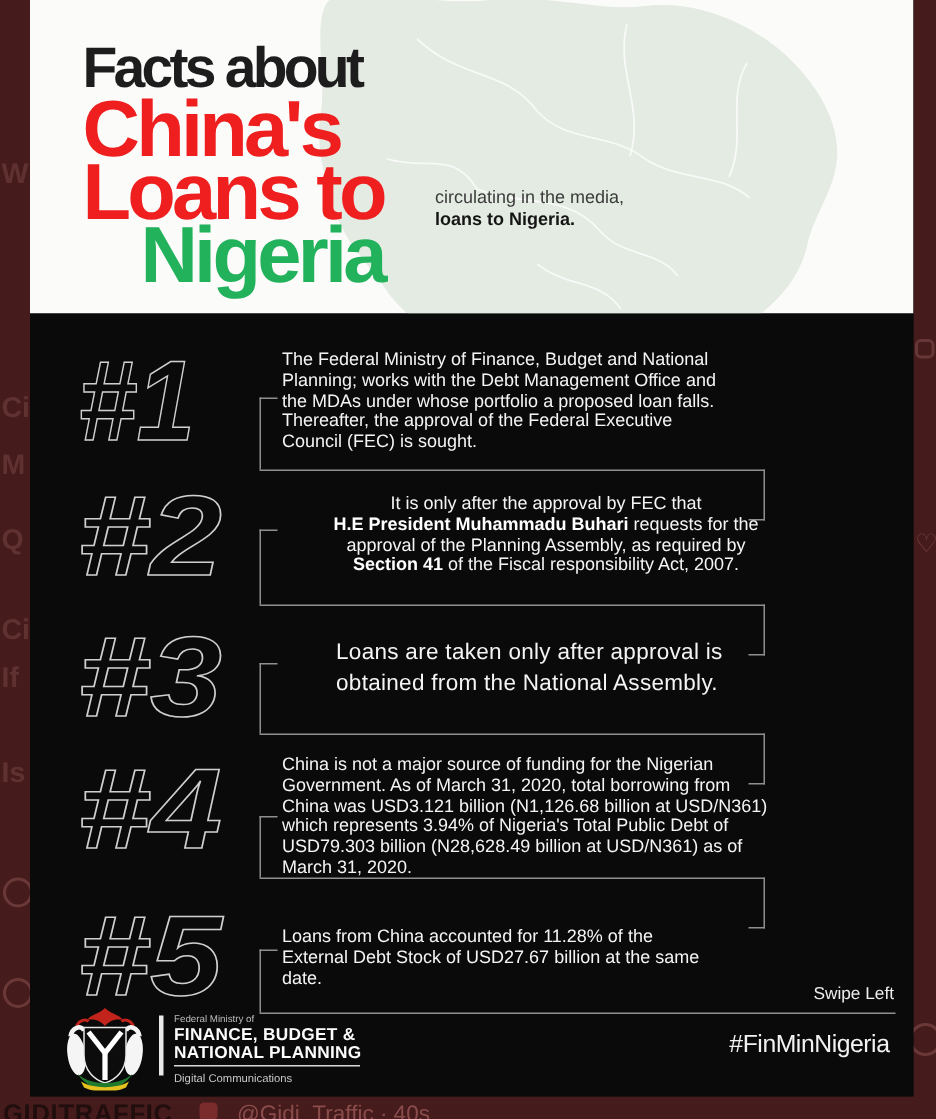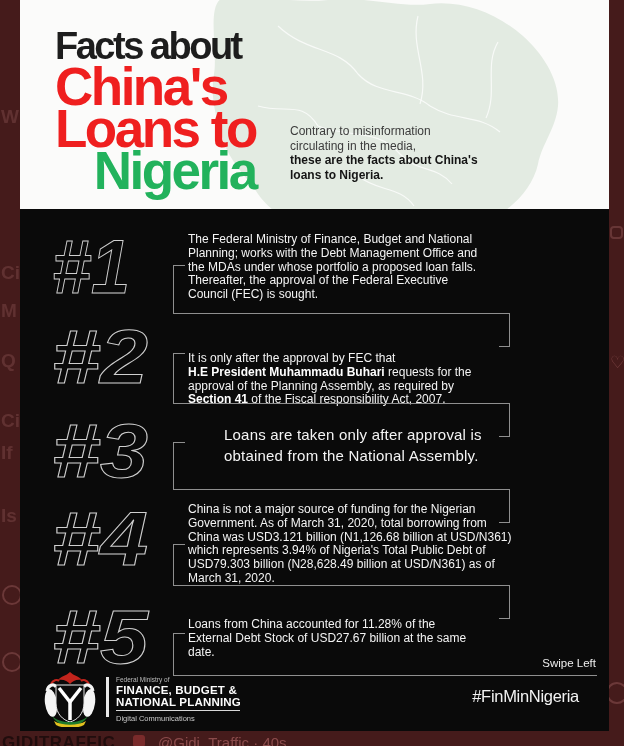--- a/index.html
+++ b/index.html
@@ -38,21 +38,21 @@
 
   .swipe{position:absolute;top:448px;right:13px;font-size:11.5px;color:#ededed;text-align:right;}
 
   
   .coat{position:absolute;left:24px;top:462px;}
   .divider{position:absolute;left:86px;top:468px;width:3px;height:40px;background:#e9e9e9;}
   .min-prefix{position:absolute;left:96px;top:467px;font-size:6.5px;color:#bdbdbd;}
   .min-line{position:absolute;left:96px;font-size:11.5px;font-weight:bold;color:#fcfcfc;letter-spacing:.2px;}
   .min-underline{position:absolute;left:96px;top:501px;width:124px;height:1px;background:#d9d9d9;}
   .min-dept{position:absolute;left:96px;top:505px;font-size:7.5px;color:#c9c9c9;}
-  .hashtag{position:absolute;right:30px;top:478px;font-size:16.5px;color:#f2f2f2;letter-spacing:-.3px;}
+  .hashtag{position:absolute;right:16px;top:478px;font-size:16.5px;color:#f2f2f2;letter-spacing:-.3px;}
 </style>
 </head>
 <body>
 
 <div class="frame">
 
   <div id="bleed-letters">
       <span class="bleed-letter" style="top: 106px;">W</span>
       <span class="bleed-letter" style="top: 262px;">Ci</span>
       <span class="bleed-letter" style="top: 300px;">M</span>
@@ -94,40 +94,38 @@
       </svg>
 
       <div class="titleblock">
         <div class="t1" style="color:#1d1d1d;">Facts about</div>
         <div class="t2" style="color:#ef1f1f;">China's</div>
         <div class="t2" style="color:#ef1f1f;">Loans to</div>
         <div class="t2" style="color:#22b25c;text-align:right;">Nigeria</div>
       </div>
 
       <div class="intro" id="intro">
-          <div>Contrary to misinformation</div>
           <div>circulating in the media,</div>
-          <div class="ib">these are the facts about China's</div>
           <div class="ib">loans to Nigeria.</div>
         </div>
     </div>
 
     <div class="bodyc">
       <div id="facts">
           <svg width="130" height="88" class="num" style="top: 12px;">
             <text x="2" y="72" font-family="&quot;Liberation Sans&quot;,sans-serif" font-size="76" font-weight="bold" font-style="italic" fill="none" stroke="#cfcfcf" stroke-width="1" textLength="78" lengthAdjust="spacingAndGlyphs">#1</text>
           </svg>
           <div class="facttext" style="top: 24px;"><span>The Federal Ministry of Finance, Budget and National</span><br><span>Planning; works with the Debt Management Office and</span><br><span>the MDAs under whose portfolio a proposed loan falls.</span><br><span>Thereafter, the approval of the Federal Executive</span><br><span>Council (FEC) is sought.</span></div>
           <div class="frline" style="left: 153px; top: 56px; width: 12px; height: 48px; border-left-width: 1px; border-top-width: 1px;"></div>
           <div class="frline" style="left: 153px; top: 104px; width: 337px; border-top-width: 1px;"></div>
           <div class="frline" style="left: 479px; top: 104px; width: 11px; height: 34px; border-right-width: 1px; border-bottom-width: 1px;"></div>
           <svg width="130" height="88" class="num" style="top: 102px;">
             <text x="2" y="72" font-family="&quot;Liberation Sans&quot;,sans-serif" font-size="76" font-weight="bold" font-style="italic" fill="none" stroke="#cfcfcf" stroke-width="1" textLength="96" lengthAdjust="spacingAndGlyphs">#2</text>
           </svg>
-          <div class="facttext" style="top: 143px;"><span>It is only after the approval by FEC that</span><br><b>H.E President Muhammadu Buhari</b><span> requests for the</span><br><span>approval of the Planning Assembly, as required by</span><br><b>Section 41</b><span> of the Fiscal responsibility Act, 2007.</span></div>
+          <div class="facttext" style="top: 120px; text-align: center;"><span>It is only after the approval by FEC that</span><br><b>H.E President Muhammadu Buhari</b><span> requests for the</span><br><span>approval of the Planning Assembly, as required by</span><br><b>Section 41</b><span> of the Fiscal responsibility Act, 2007.</span></div>
           <div class="frline" style="left: 153px; top: 144px; width: 12px; height: 50px; border-left-width: 1px; border-top-width: 1px;"></div>
           <div class="frline" style="left: 153px; top: 194px; width: 337px; border-top-width: 1px;"></div>
           <div class="frline" style="left: 479px; top: 194px; width: 11px; height: 34px; border-right-width: 1px; border-bottom-width: 1px;"></div>
           <svg width="130" height="88" class="num" style="top: 196px;">
             <text x="2" y="72" font-family="&quot;Liberation Sans&quot;,sans-serif" font-size="76" font-weight="bold" font-style="italic" fill="none" stroke="#cfcfcf" stroke-width="1" textLength="96" lengthAdjust="spacingAndGlyphs">#3</text>
           </svg>
           <div class="facttext large" style="top: 216px;"><span>Loans are taken only after approval is</span><br><span>obtained from the National Assembly.</span></div>
           <div class="frline" style="left: 153px; top: 233px; width: 12px; height: 47px; border-left-width: 1px; border-top-width: 1px;"></div>
           <div class="frline" style="left: 153px; top: 280px; width: 337px; border-top-width: 1px;"></div>
           <div class="frline" style="left: 479px; top: 280px; width: 11px; height: 34px; border-right-width: 1px; border-bottom-width: 1px;"></div>

